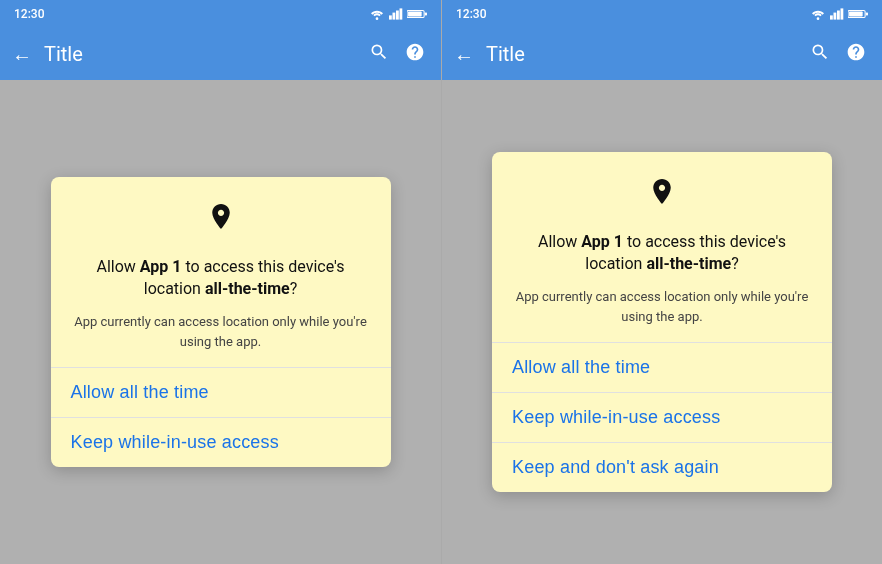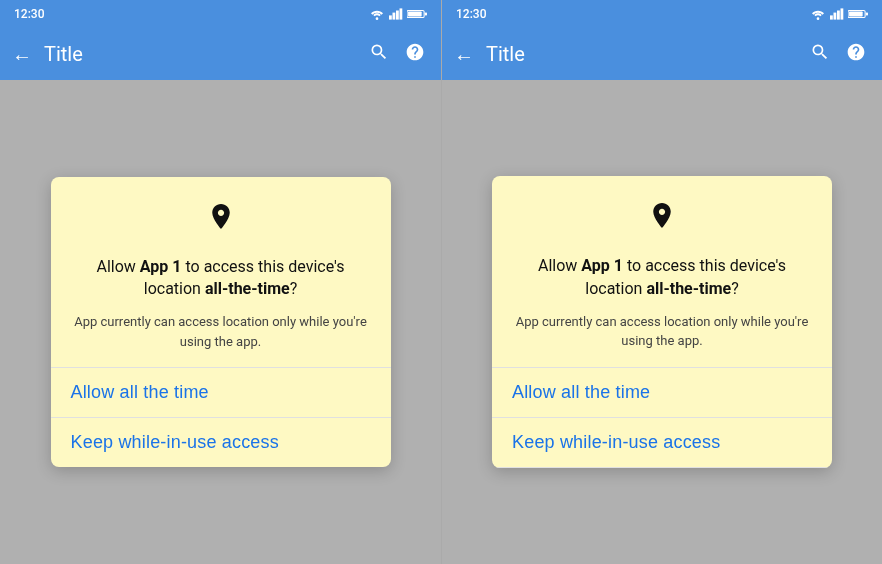--- a/index.html
+++ b/index.html
@@ -250,15 +250,16 @@
       </div>
       <div class="dialog-title">
         Allow <strong>App 1</strong> to access this device's location <strong>all-the-time</strong>?
       </div>
       <div class="dialog-body">App currently can access location only while you're using the app.</div>
       <div class="dialog-divider"></div>
       <button class="dialog-button">Allow all the time</button>
       <div class="dialog-divider"></div>
       <button class="dialog-button">Keep while-in-use access</button>
       <div class="dialog-divider"></div>
+      <button class="dialog-button">Keep and don't ask again</button>
     </div>
   </div>
 </div>
 
 </body></html>

